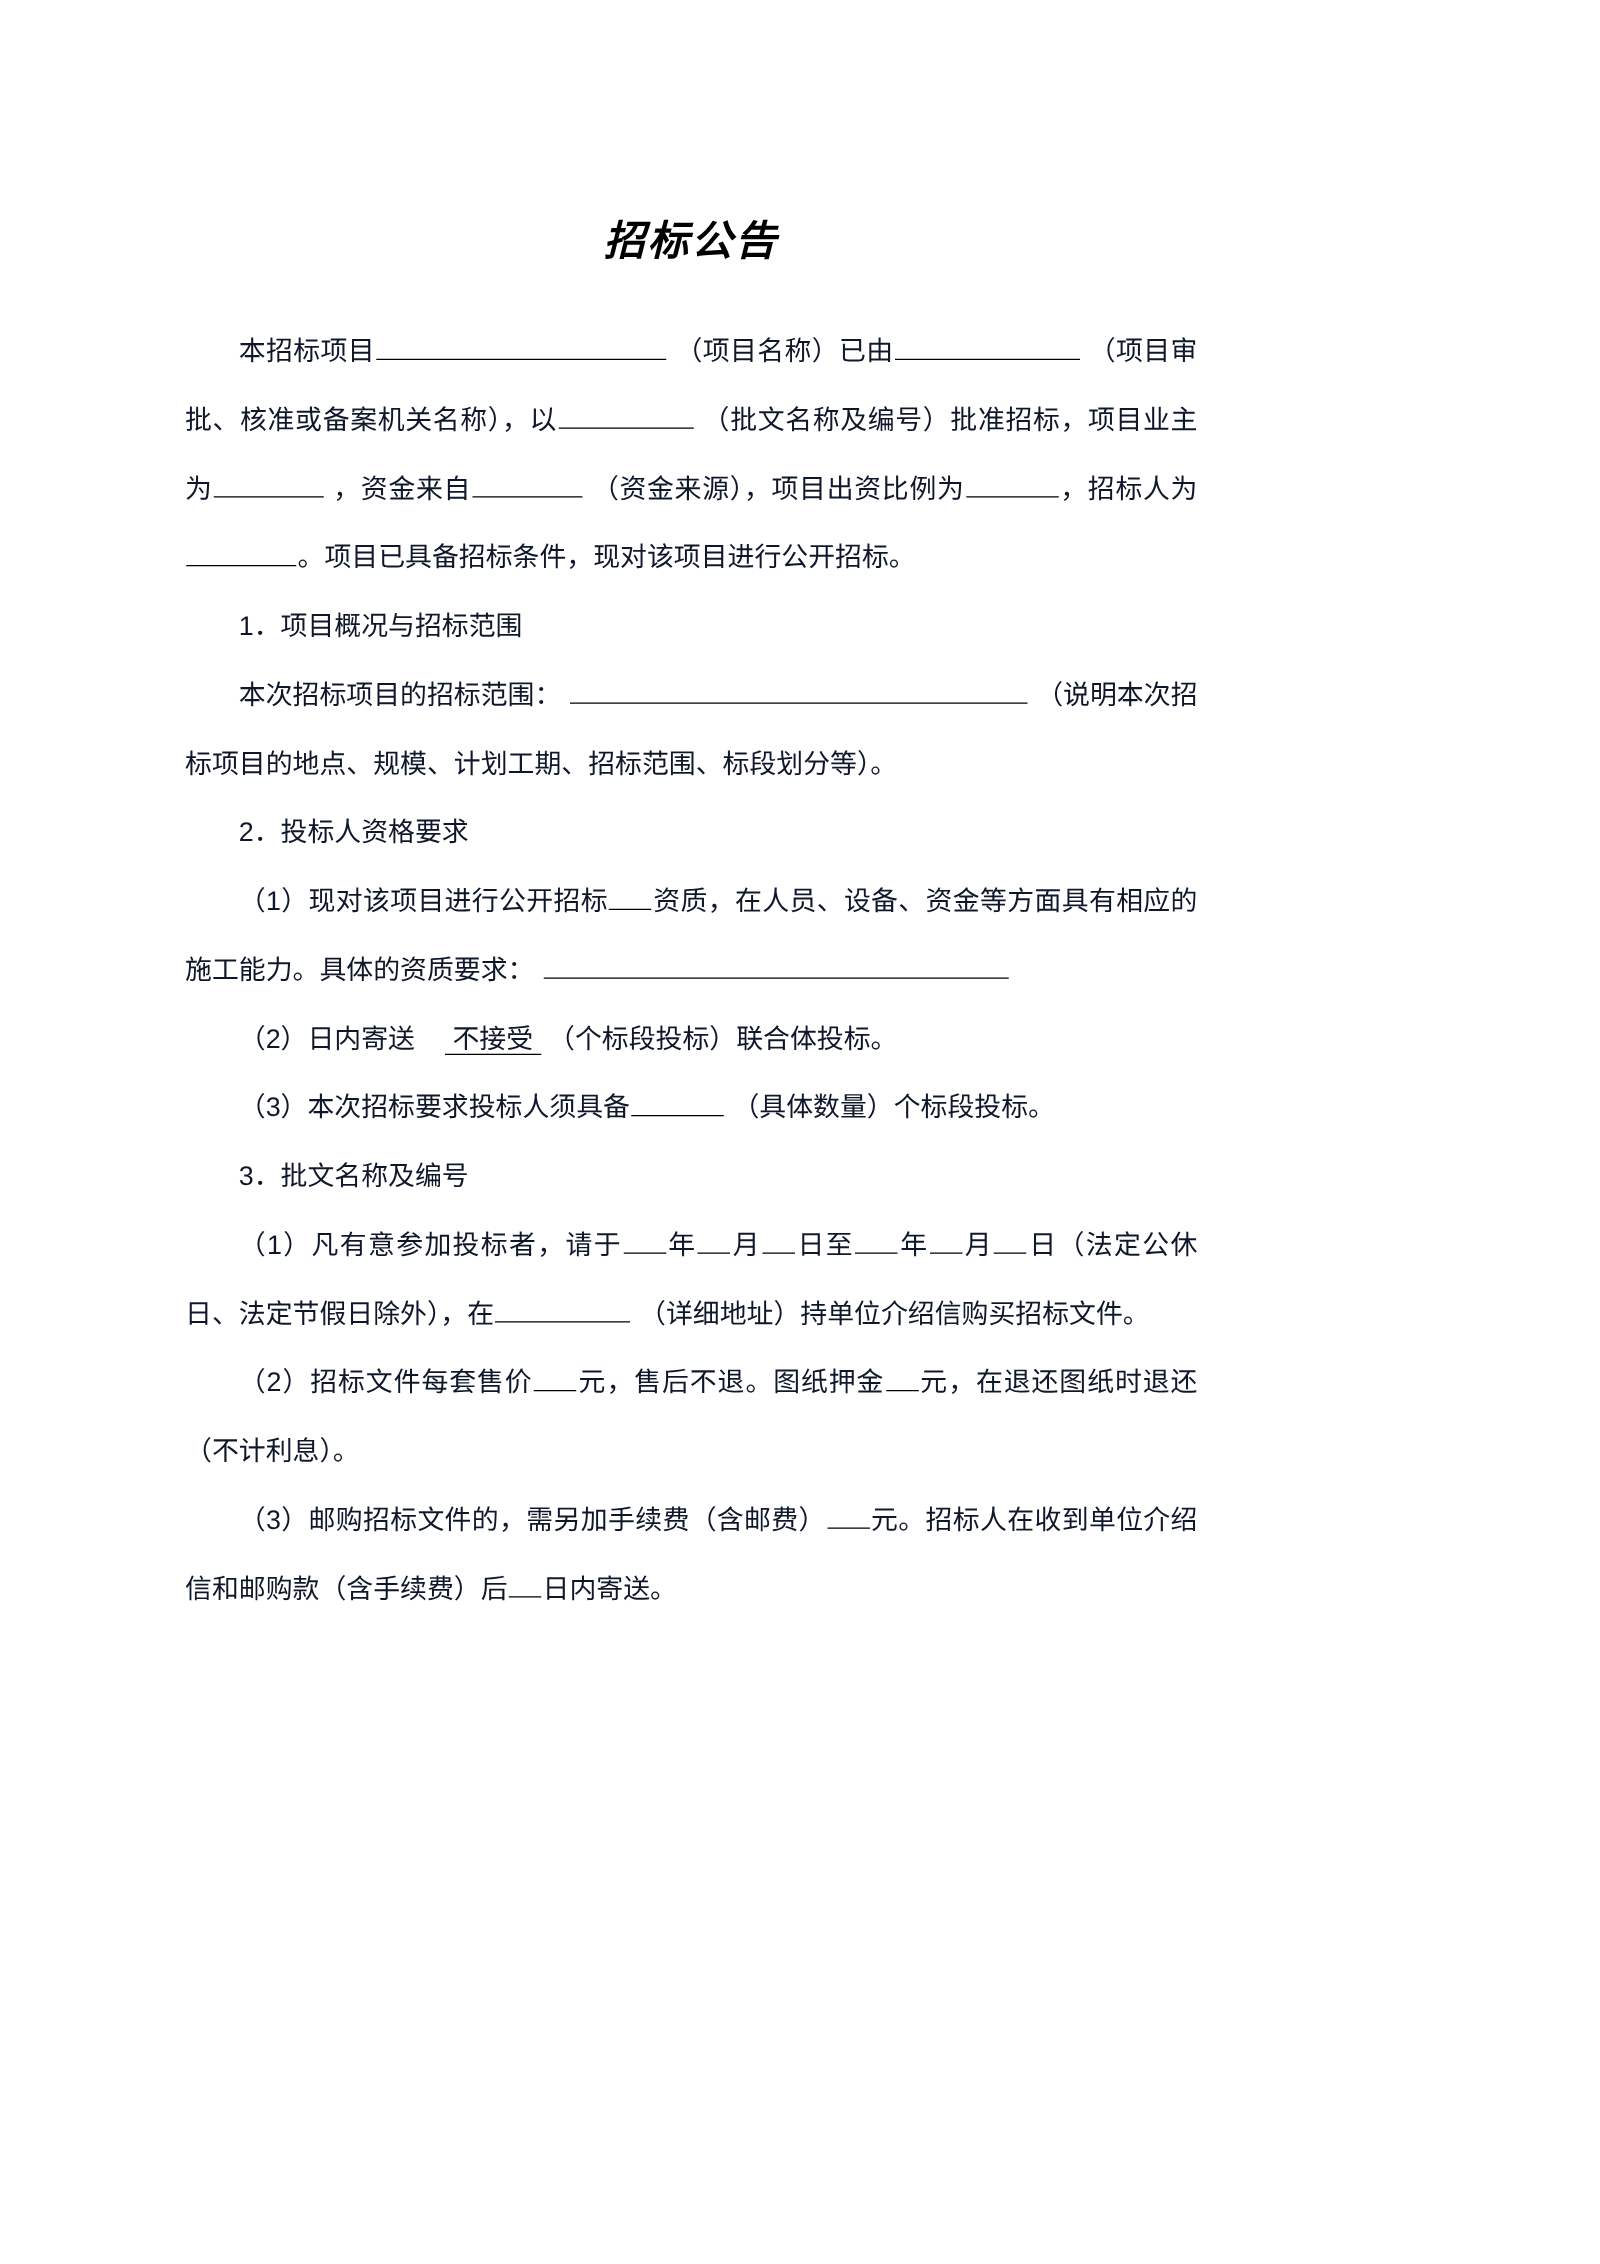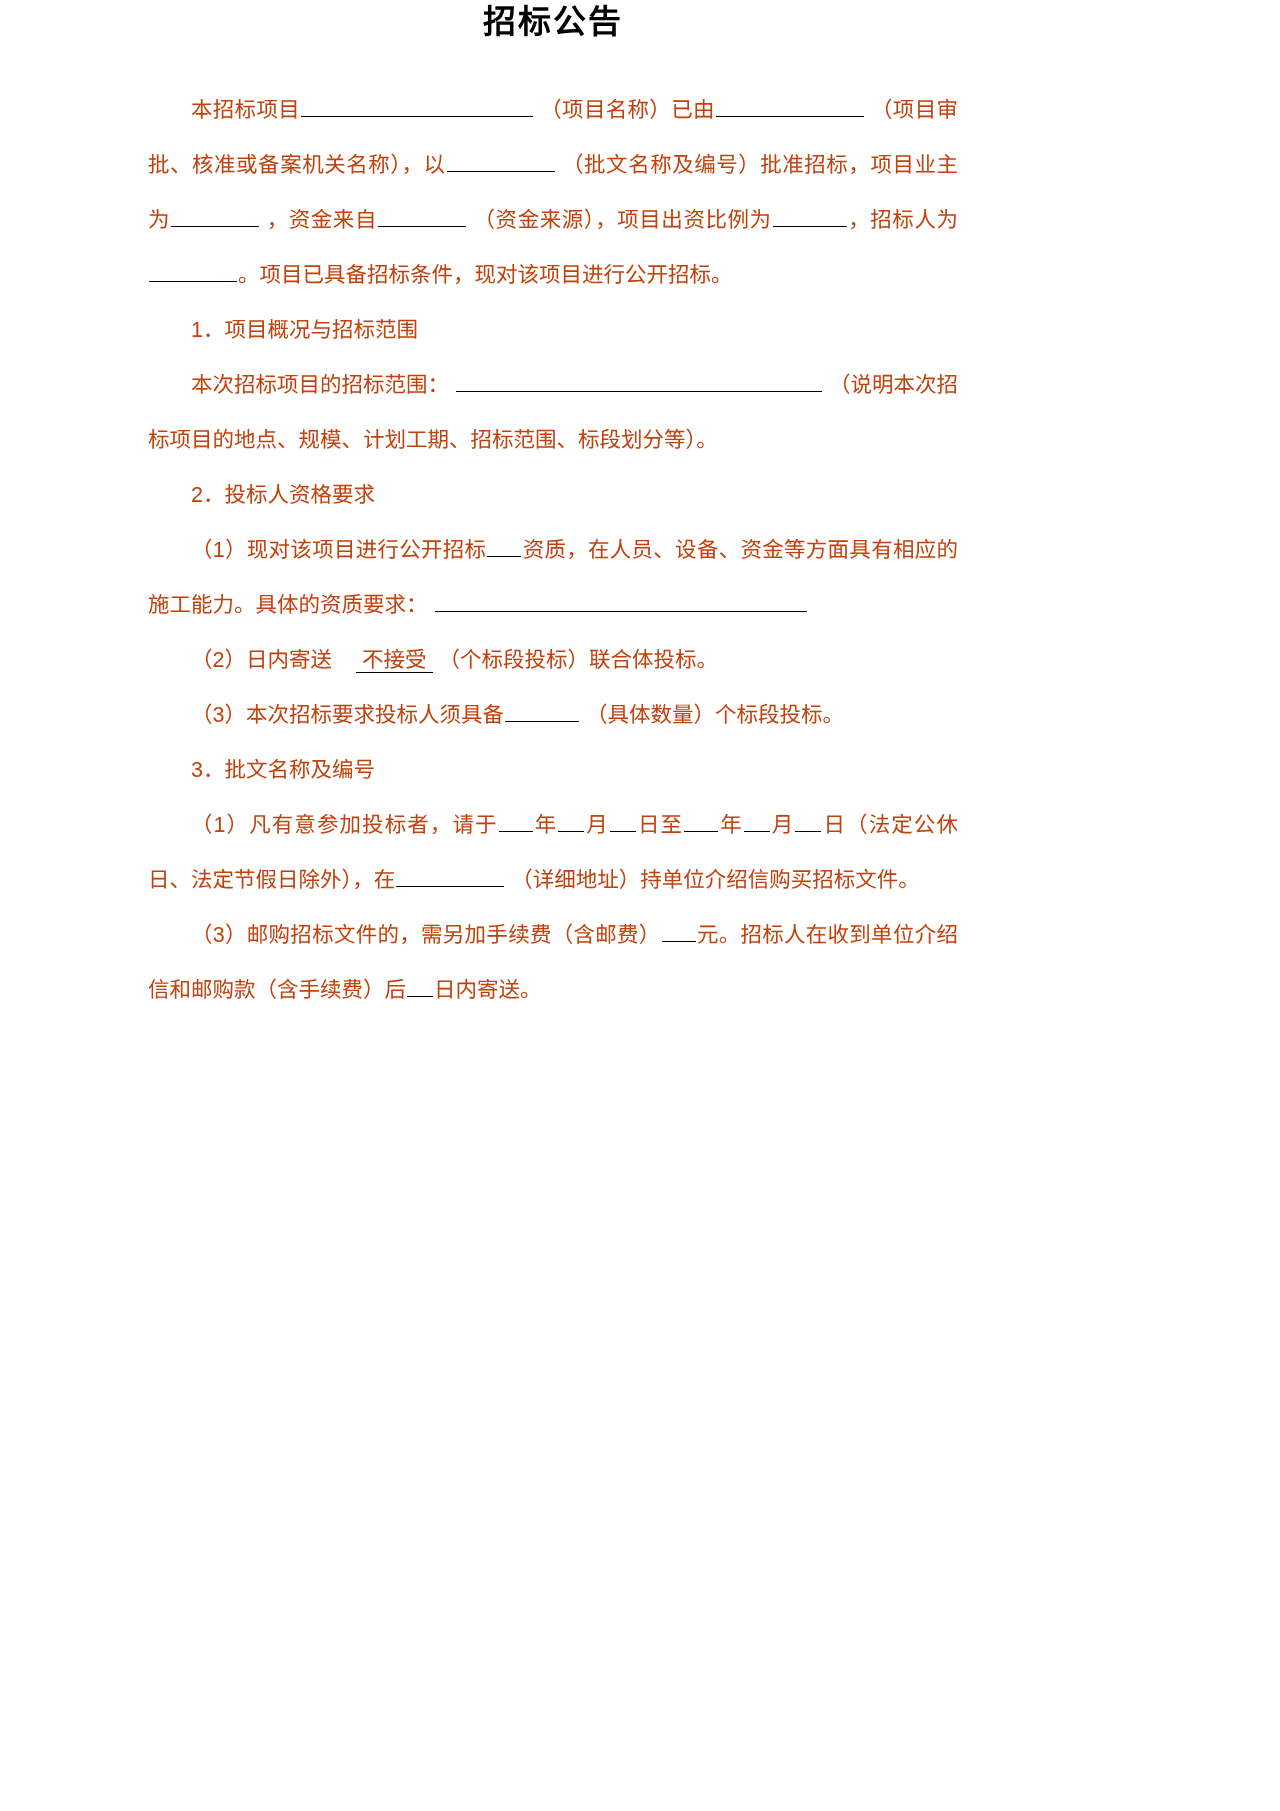--- a/index.html
+++ b/index.html
@@ -27,32 +27,34 @@
     position: absolute;
     left: 148px;
     top: 0;
     width: 810px;
   }
   .doc-title {
     text-align: center;
     font-size: 33px;
     font-weight: bold;
     letter-spacing: 2px;
-    margin: 0;
+    margin: 16px;
+    padding-top: 155px;
     padding-bottom: 0;
     line-height: 1.35;
     color: #000;
+    font-style: italic;
   }
   .body-block {
     margin-top: 38px;
     font-size: 21.5px;
     line-height: 55px;
     text-align: justify;
     text-justify: inter-ideograph;
-    color: #c2410c;
+    color: #0f172a;
   }
   p.para {
     margin: 0;
     text-indent: 2em;
     font-size: 21.5px;
     line-height: 55px;
     text-align: justify;
     text-justify: inter-ideograph;
     word-break: break-all;
   }
@@ -102,18 +104,19 @@
       <p class="para"><span>（1）</span><span>现对该项目进行公开招标</span><span class="blank b-mini"></span><span>资质，在人员、设备、资金等方面具</span><span>有相应的施工能力。具体的资质要求：</span> <span class="blank b-wide2"></span></p>
 
       <p class="para sect"><span>（2）</span><span>日内寄送</span><span class="underlined-text">不接受</span> <span>（个标段投标）联合体投标。</span></p>
 
       <p class="para sect"><span>（3）</span><span>本次招标要求投标人须具备</span><span class="blank b-xs"></span> <span>（具体数量）个标段投标。</span></p>
 
       <p class="para sect"><span>3．</span><span>批文名称及编号</span></p>
 
       <p class="para sect"><span>（1）</span><span>凡有意参加投标者，请于</span><span class="blank b-mini"></span><span>年</span><span class="blank b-micro"></span><span>月</span><span class="blank b-micro"></span><span>日至</span><span class="blank b-mini"></span><span>年</span><span class="blank b-micro"></span><span>月</span><span class="blank b-micro"></span><span>日（法定公</span><span>休日、法定节假日除外），在</span><span class="blank b-md"></span> <span>（详细地址）持单位介绍信购买招标</span><span>文件。</span></p>
 
+      <p class="para sect"><span>（2）</span><span>招标文件每套售价</span><span class="blank b-mini"></span><span>元，售后不退。图纸押金</span><span class="blank b-micro"></span><span>元，在退还图纸时</span><span>退还（不计利息）。</span></p>
 
       <p class="para sect"><span>（3）</span><span>邮购招标文件的，需另加手续费（含邮费）</span><span class="blank b-mini"></span><span>元。招标人在收到单</span><span>位介绍信和邮购款（含手续费）后</span><span class="blank b-micro"></span><span>日内寄送。</span></p>
 
     </div>
   </div>
 </div>
 
 </body></html>

